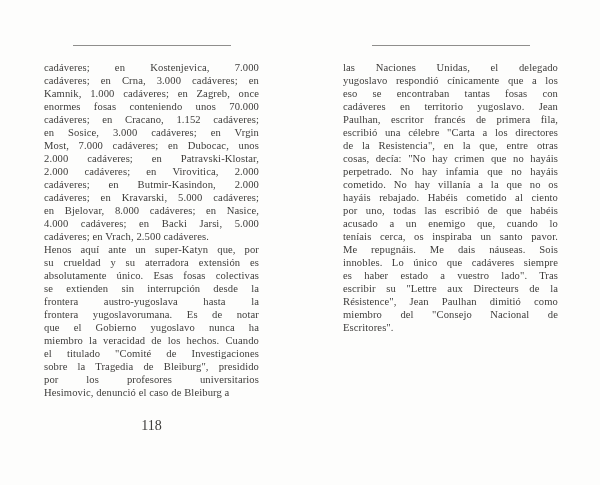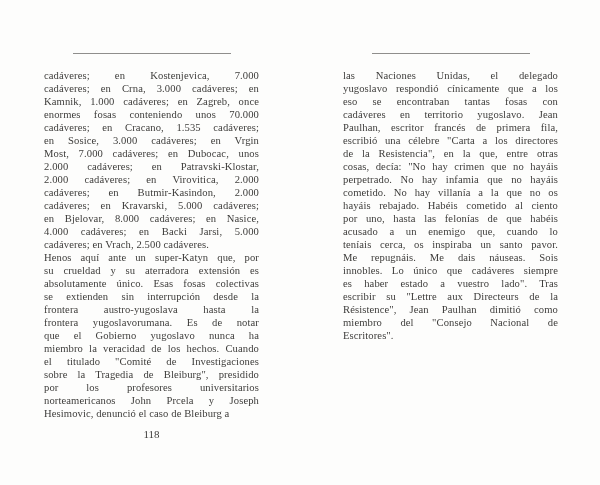--- a/index.html
+++ b/index.html
@@ -9,21 +9,21 @@
     background: var(--bg, #fdfdfc);
     overflow: hidden;
   }
   .spread {
     position: relative;
     width: 600px; height: 485px;
     color: var(--text, #3d3c3a);
   }
   .page {
     position: absolute;
-    top: 8px;
+    top: 0;
     height: 470px;
     width: 215px;
   }
   .page.left  { left: 44px; }
   .page.right { left: 343px; }
   .header-rule {
     position: absolute;
     top: 45px;
     left: 50%;
     transform: translateX(-50%);
@@ -53,38 +53,38 @@
     text-align: center;
     text-align-last: left;
     -moz-text-align-last: left;
   }
   .page-number {
     position: absolute;
     top: 419px;
     left: 0;
     right: 0;
     text-align: center;
-    font-size: 11px;
+    font-size: 14px;
     line-height: 14px;
   }
 </style>
 </head>
 <body>
 
 <div class="spread">
 
   <section class="page left">
     <div class="header-rule"></div>
     <div class="text-block">
         <div class="paragraph">
           <div class="line">cadáveres; en Kostenjevica, 7.000</div>
           <div class="line">cadáveres; en Crna, 3.000 cadáveres; en</div>
           <div class="line">Kamnik, 1.000 cadáveres; en Zagreb, once</div>
           <div class="line">enormes fosas conteniendo unos 70.000</div>
-          <div class="line">cadáveres; en Cracano, 1.535 cadáveres;</div>
+          <div class="line">cadáveres; en Cracano, 1.152 cadáveres;</div>
           <div class="line">en Sosice, 3.000 cadáveres; en Vrgin</div>
           <div class="line">Most, 7.000 cadáveres; en Dubocac, unos</div>
           <div class="line">2.000 cadáveres; en Patravski-Klostar,</div>
           <div class="line">2.000 cadáveres; en Virovitica, 2.000</div>
           <div class="line">cadáveres; en Butmir-Kasindon, 2.000</div>
           <div class="line">cadáveres; en Kravarski, 5.000 cadáveres;</div>
           <div class="line">en Bjelovar, 8.000 cadáveres; en Nasice,</div>
           <div class="line">4.000 cadáveres; en Backi Jarsi, 5.000</div>
           <div class="line last">cadáveres; en Vrach, 2.500 cadáveres.</div>
         </div>
@@ -93,21 +93,20 @@
           <div class="line">su crueldad y su aterradora extensión es</div>
           <div class="line">absolutamente único. Esas fosas colectivas</div>
           <div class="line">se extienden sin interrupción desde la</div>
           <div class="line">frontera austro-yugoslava hasta la</div>
           <div class="line">frontera yugoslavorumana. Es de notar</div>
           <div class="line">que el Gobierno yugoslavo nunca ha</div>
           <div class="line">miembro la veracidad de los hechos. Cuando</div>
           <div class="line">el titulado "Comité de Investigaciones</div>
           <div class="line">sobre la Tragedia de Bleiburg", presidido</div>
           <div class="line">por los profesores universitarios</div>
-          <div class="line">norteamericanos John Prcela y Joseph</div>
           <div class="line last">Hesimovic, denunció el caso de Bleiburg a</div>
         </div>
       </div>
     <div class="page-number">118</div>
   </section>
 
   <section class="page right">
     <div class="header-rule"></div>
     <div class="text-block">
         <div class="paragraph">
@@ -115,21 +114,21 @@
           <div class="line">yugoslavo respondió cínicamente que a los</div>
           <div class="line">eso se encontraban tantas fosas con</div>
           <div class="line">cadáveres en territorio yugoslavo. Jean</div>
           <div class="line">Paulhan, escritor francés de primera fila,</div>
           <div class="line">escribió una célebre "Carta a los directores</div>
           <div class="line">de la Resistencia", en la que, entre otras</div>
           <div class="line">cosas, decía: "No hay crimen que no hayáis</div>
           <div class="line">perpetrado. No hay infamia que no hayáis</div>
           <div class="line">cometido. No hay villanía a la que no os</div>
           <div class="line">hayáis rebajado. Habéis cometido al ciento</div>
-          <div class="line">por uno, hasta las felonías de que habéis</div>
+          <div class="line">por uno, todas las escribió de que habéis</div>
           <div class="line">acusado a un enemigo que, cuando lo</div>
           <div class="line">teníais cerca, os inspiraba un santo pavor.</div>
           <div class="line">Me repugnáis. Me dais náuseas. Sois</div>
           <div class="line">innobles. Lo único que cadáveres siempre</div>
           <div class="line">es haber estado a vuestro lado". Tras</div>
           <div class="line">escribir su "Lettre aux Directeurs de la</div>
           <div class="line">Résistence", Jean Paulhan dimitió como</div>
           <div class="line">miembro del "Consejo Nacional de</div>
           <div class="line last">Escritores".</div>
         </div>

